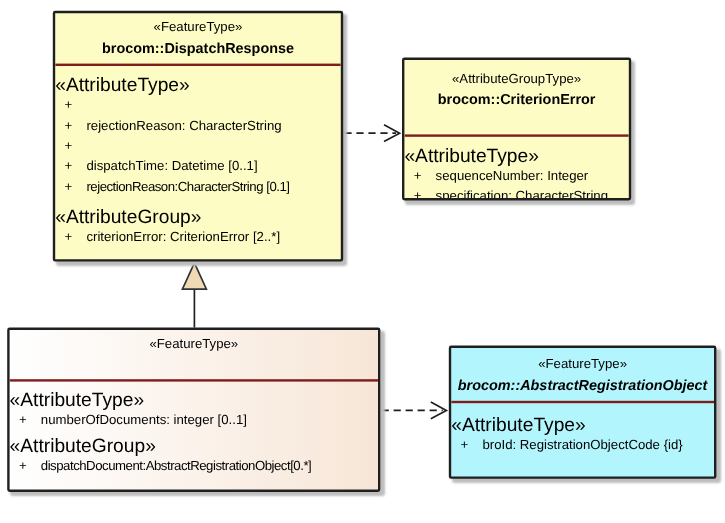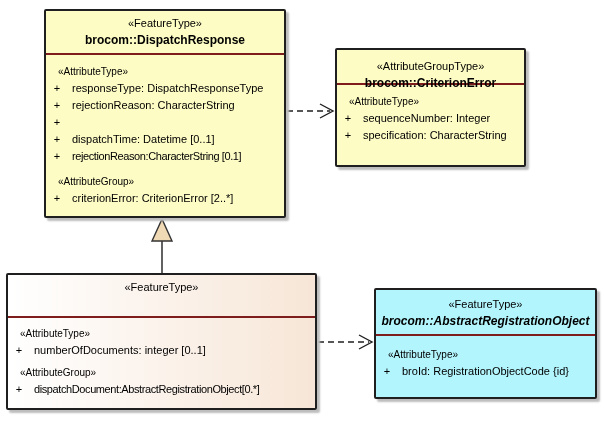--- a/index.html
+++ b/index.html
@@ -13,21 +13,21 @@
     box-shadow:3px 3px 2px #bdbdbd;box-sizing:border-box;overflow:hidden;
   }
   .fill-yellow{background:#fdfcc4;}
   .fill-cyan{background:#b3f5fd;}
   .fill-peach{background:linear-gradient(to right,#ffffff,#f7e6d7);}
   .hdr{border-bottom:2px solid #7f1d1d;text-align:center;box-sizing:border-box;padding-top:4px;}
   .stereo{font-size:11px;line-height:17px;white-space:nowrap;}
   .cname{font-size:12px;font-weight:bold;line-height:17px;white-space:nowrap;}
   .cname.abstract{font-style:italic;}
   .body{padding-top:2px;}
-  .sect{font-size:10px;line-height:17px;height:17px;padding-left:12px;white-space:nowrap;}
+  .sect{font-size:16px;line-height:17px;height:17px;white-space:nowrap;}
   .attr{font-size:11px;line-height:17px;height:17px;white-space:nowrap;display:flex;}
   .attr .vis{width:14px;text-align:center;margin-left:4px;flex:0 0 auto;}
   .attr .txt{margin-left:8px;}
   .attr .txt.tight{letter-spacing:-0.4px;}
   .mt8{margin-top:8px;}
   .mt6{margin-top:6px;}
   .mt5{margin-top:5px;}
 </style>
 </head>
 <body>
@@ -54,21 +54,20 @@
 
   <div class="uml-box fill-yellow" style="left:44px;top:9px;width:242px;height:209px;">
     <div class="hdr" style="height:44px;">
       <div class="stereo">«FeatureType»</div>
       <div class="cname">brocom::DispatchResponse</div>
     </div>
     <div class="body">
       <div class="sect mt6">«AttributeType»</div>
       <div class="attr">
         <span class="vis">+</span>
-        <span class="txt">responseType: DispatchResponseType</span>
       </div>
       <div class="attr">
         <span class="vis">+</span>
         <span class="txt">rejectionReason: CharacterString</span>
       </div>
       <div class="attr">
         <span class="vis">+</span>
       </div>
       <div class="attr">
         <span class="vis">+</span>
@@ -80,21 +79,21 @@
       </div>
       <div class="sect mt8">«AttributeGroup»</div>
       <div class="attr">
         <span class="vis">+</span>
         <span class="txt">criterionError: CriterionError [2..*]</span>
       </div>
     </div>
   </div>
 
   <div class="uml-box fill-yellow" style="left:335px;top:48px;width:191px;height:119px;">
-    <div class="hdr" style="height:35px;padding-top:8px;">
+    <div class="hdr" style="height:64px;padding-top:8px;">
       <div class="stereo">«AttributeGroupType»</div>
       <div class="cname">brocom::CriterionError</div>
     </div>
     <div class="body">
       <div class="sect mt6">«AttributeType»</div>
       <div class="attr">
         <span class="vis">+</span>
         <span class="txt">sequenceNumber: Integer</span>
       </div>
       <div class="attr">

